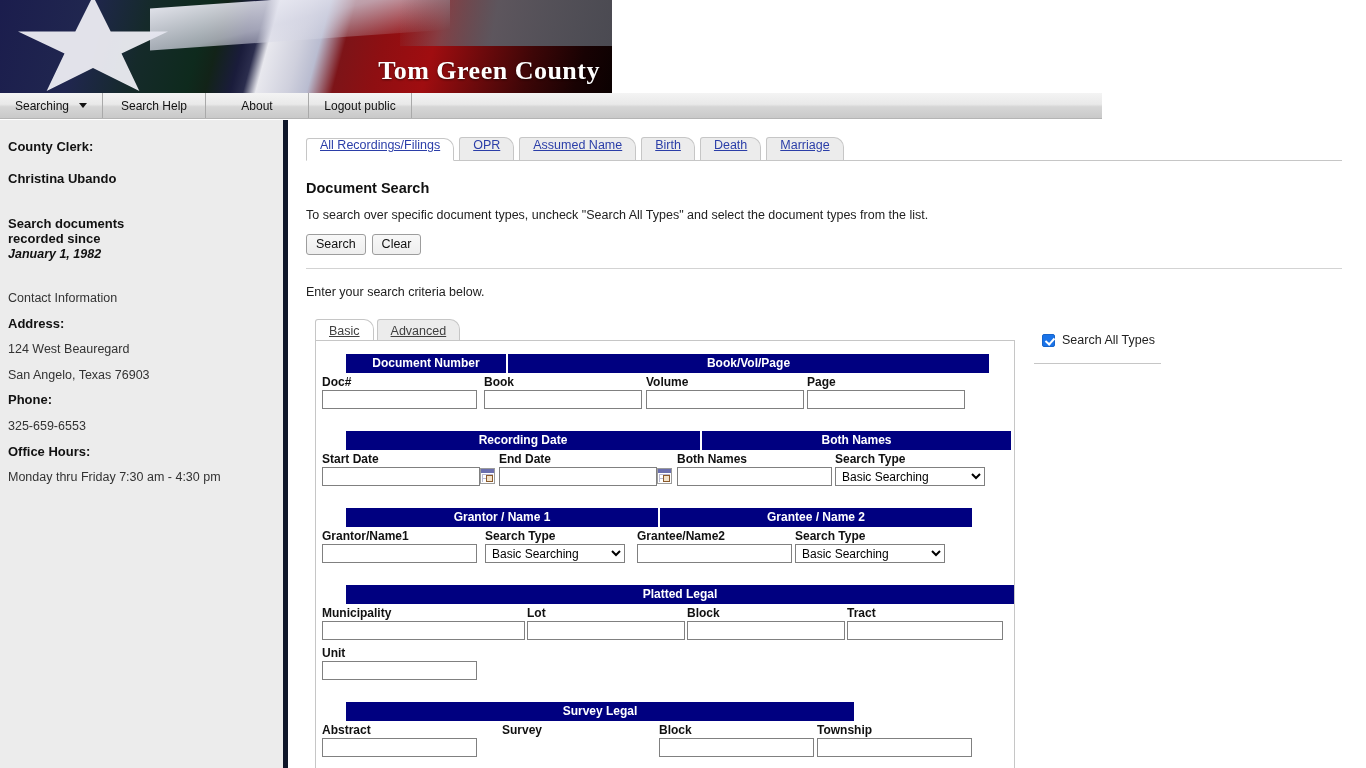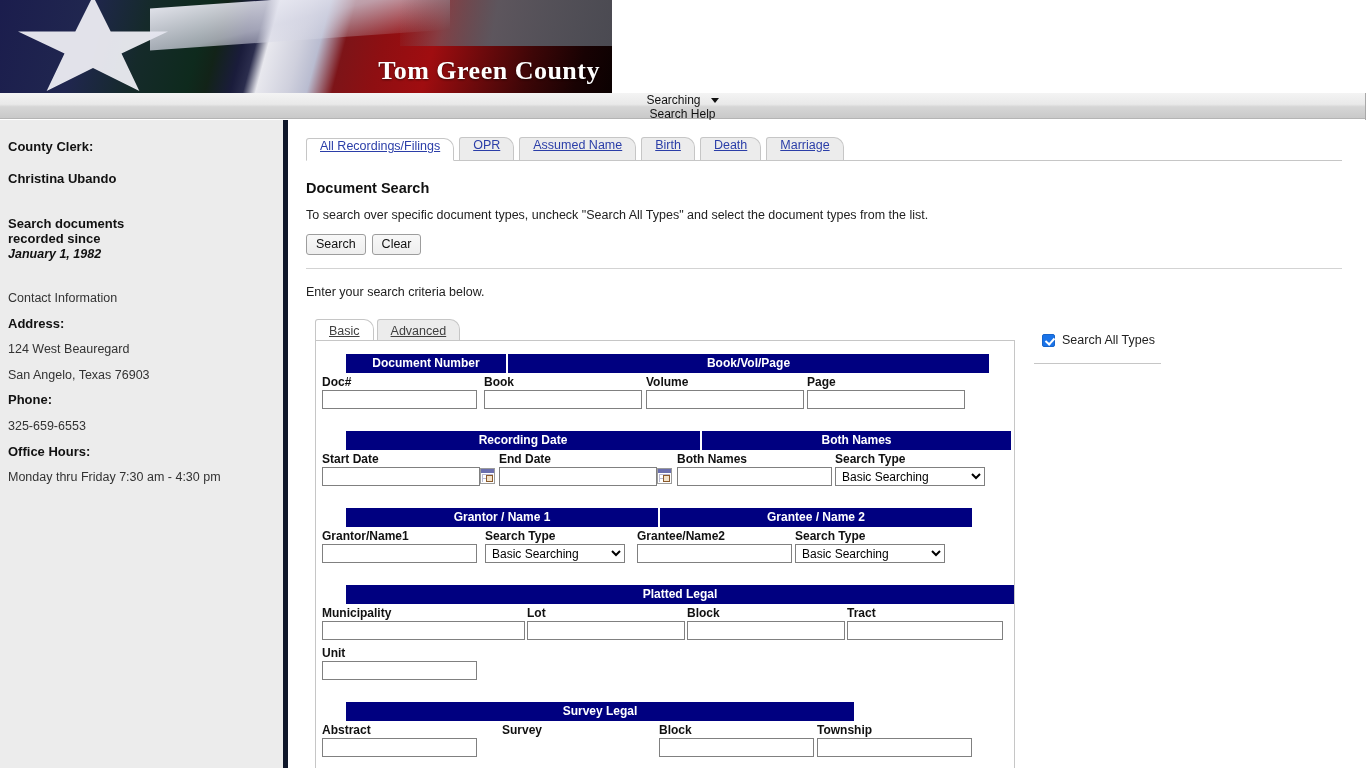--- a/index.html
+++ b/index.html
@@ -48,24 +48,24 @@
     color: #ffffff;
     font-family: "Liberation Serif", serif;
     font-size: 26px;
     font-weight: bold;
     letter-spacing: 0.5px;
     text-shadow: 0 1px 2px rgba(0,0,0,0.55);
   }
 
   
   #navbar {
-    position: absolute; left: 0; top: 93px; width: 1366px; height: 26px;
+    position: absolute; left: 0; top: 93px; width: 1102px; height: 26px;
     background: linear-gradient(to bottom, #f4f4f4 0%, #e9e9e9 45%, #d6d6d6 55%, #c9c9c9 100%);
     border-bottom: 1px solid #b4b4b4;
-    display: flex; align-items: stretch; flex-direction: column;
+    display: flex; align-items: stretch;
   }
   .nav-item {
     display: flex; align-items: center; justify-content: center;
     padding: 0 14px;
     font-size: 12px; color: #111;
     border-right: 1px solid #a9a9a9;
     cursor: pointer;
     white-space: nowrap;
   }
   .nav-item.wide { min-width: 103px; }
@@ -103,22 +103,22 @@
   #doctype-tabs {
     position: relative; height: 24px; margin: 7px 0 0 8px;
     display: flex; align-items: flex-end;
     border-bottom: 1px solid #c6c6c6;
     width: 1036px;
   }
   .dtab {
     position: relative;
     height: 23px;
     margin-right: 5px;
-    padding: 0 13px;
-    display: flex; align-items: flex-start; justify-content: center;
+    padding: 8px 13px;
+    display: flex; align-items: flex-end; justify-content: center;
     background: #ececec;
     border: 1px solid #c6c6c6;
     border-bottom: none;
     border-radius: 3px 10px 0 0;
     cursor: pointer;
   }
   .dtab.active { background: #ffffff; border-bottom: 1px solid #ffffff; margin-bottom: -1px; }
   .dtab a {
     color: #2b3ea8; text-decoration: underline; font-size: 12.5px;
   }

